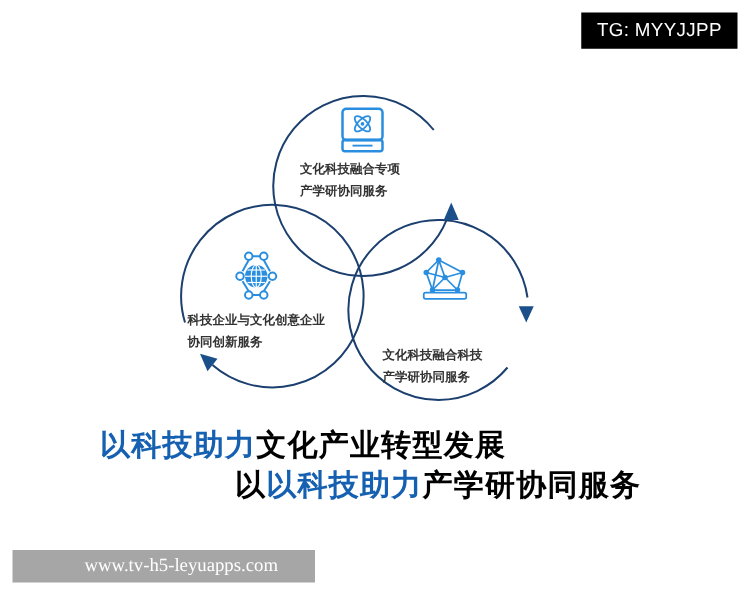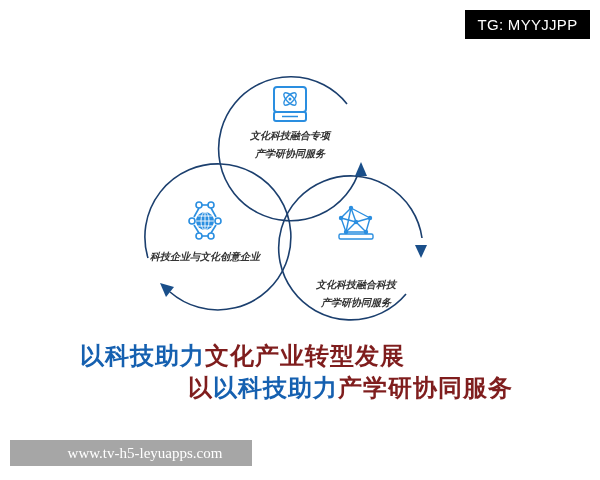--- a/index.html
+++ b/index.html
@@ -17,28 +17,28 @@
   }
   .watermark-bottom {
     position: absolute; left: 10px; top: 440px; width: 214px; height: 26px;
     background: #a6a6a6; color: #ffffff;
     font-family: Liberation Serif, serif; font-size: 15px;
     display: flex; align-items: center; justify-content: center; padding-left: 28px;
   }
   svg.diagram { position: absolute; left: 0; top: 0; }
   .label {
     position: absolute; color: #333333; font-size: 10px; line-height: 18px;
-    text-align: center; white-space: nowrap; font-weight: bold; font-style: italic;
+    white-space: nowrap; font-weight: bold;
   }
   .slogan {
     position: absolute; font-size: 24px; font-weight: bold; white-space: nowrap;
     color: #1f7fd6; letter-spacing: 1px;
   }
   .slogan .dark { color: #1560b0; }
-  .slogan .light { color: #7f1d1d; font-weight: bold; }
+  .slogan .light { color: #000000; font-weight: bold; }
 </style>
 </head>
 <body>
 
 <div class="watermark-top">TG: MYYJJPP</div>
 
 <svg class="diagram" width="600" height="480" viewBox="0 0 600 480">
   <g fill="none" stroke="#1b3f6e" stroke-width="1.6">
 
     <path d="M 360 168 A 72 72 0 1 1 347 104"></path>
@@ -109,20 +109,21 @@
   </g>
 </svg>
 
 <div class="label" style="left:240px; top:127px; width:100px;">
   <div>文化科技融合专项</div>
   <div>产学研协同服务</div>
 </div>
 
 <div class="label" style="left:150px; top:248px; width:110px;">
   <div>科技企业与文化创意企业</div>
+  <div>协同创新服务</div>
 </div>
 
 <div class="label" style="left:306px; top:248px; width:100px;margin-top:28px;">
   <div>文化科技融合科技</div>
   <div>产学研协同服务</div>
 </div>
 
 <div class="slogan" style="left:80px; top:340px;">
   <span class="dark">以科技助力</span><span class="light">文化产业转型发展</span>
 </div>

